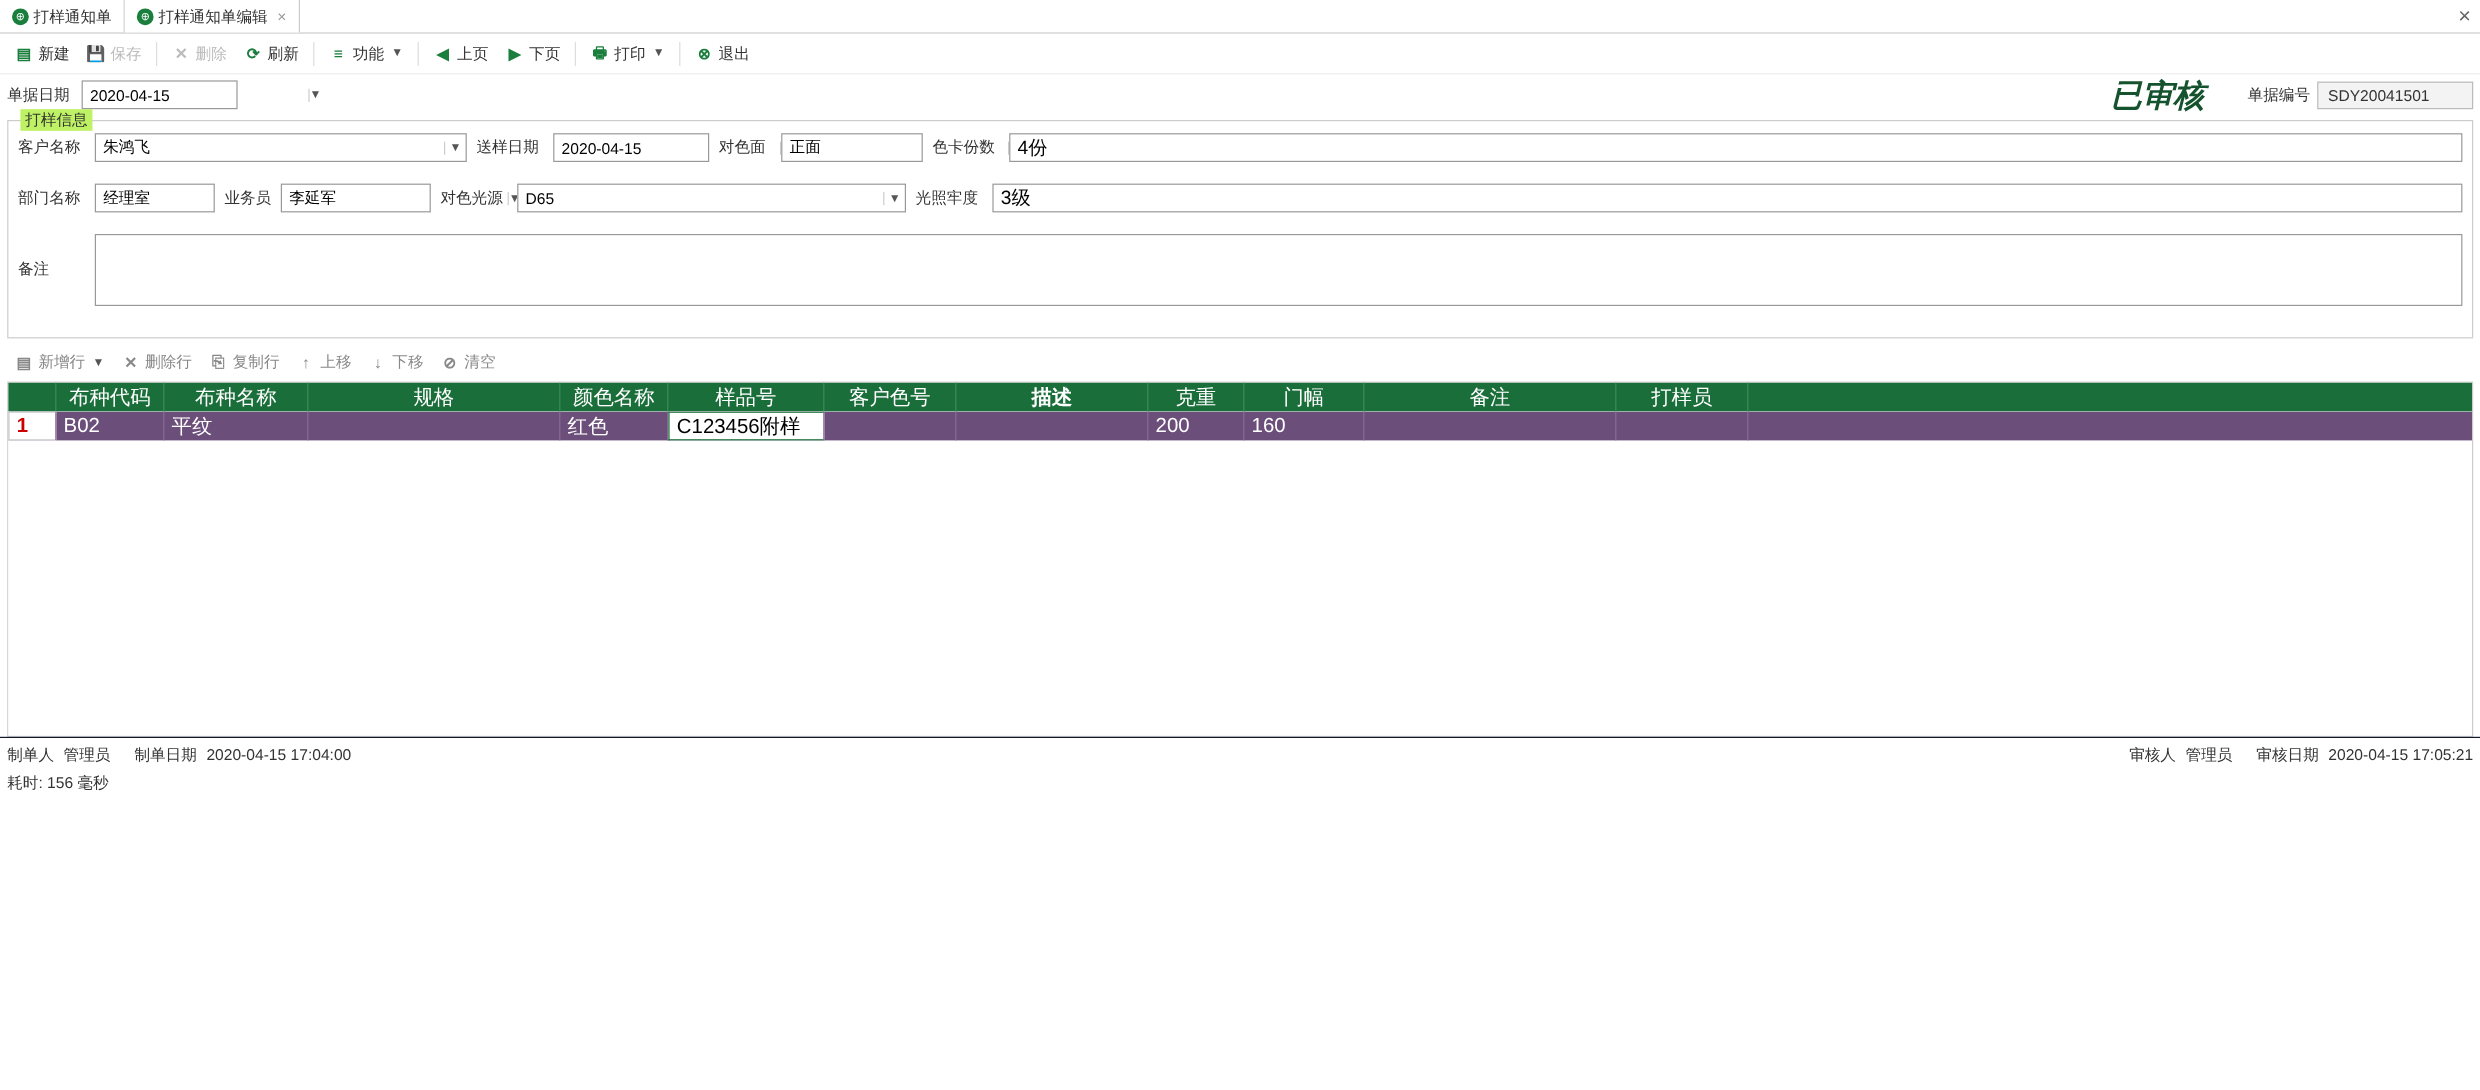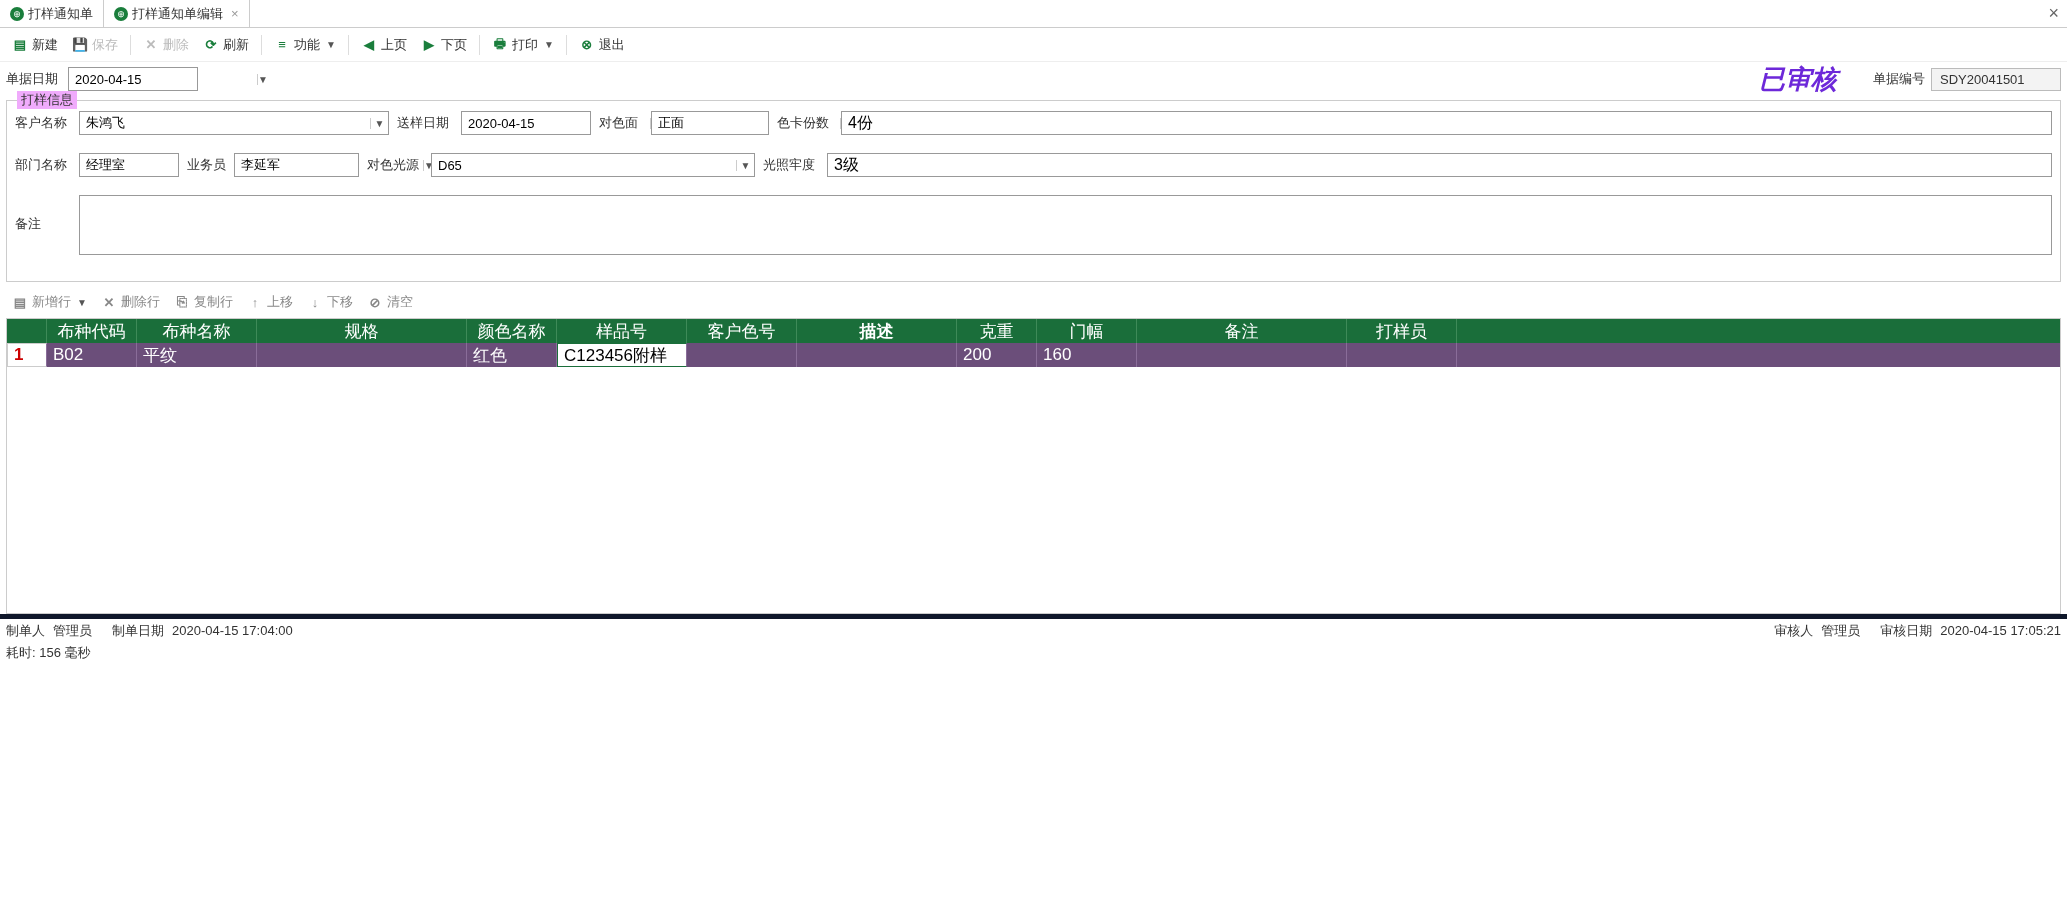--- a/index.html
+++ b/index.html
@@ -12,43 +12,43 @@
 .tabs-close { position: absolute; right: 8px; top: 3px; color: #666; font-size: 18px; cursor: pointer; }
 .toolbar { display: flex; align-items: center; padding: 4px 6px; gap: 2px; border-bottom: 1px solid #eee; height: 34px; }
 .tbtn { display: flex; align-items: center; gap: 4px; padding: 3px 6px; cursor: pointer; border-radius: 2px; }
 .tbtn.disabled { color: #bbb; }
 .sep { width: 1px; height: 20px; background: #ddd; margin: 0 4px; }
 .ico { width: 16px; height: 16px; display: inline-flex; align-items: center; justify-content: center; font-weight: bold; }
 .ico.green { color: #1a7e3c; }
 .ico.gray { color: #bbb; }
 .chev { font-size: 10px; color: #555; margin-left: 2px; }
 .datebar { display: flex; align-items: center; padding: 4px 6px; gap: 6px; position: relative; height: 34px; }
-.stamp { position: absolute; right: 230px; top: 0; color: #6d28d9; font-family: "STKaiti","KaiTi",serif; font-style: italic; font-size: 26px; font-weight: bold; }
+.stamp { position: absolute; right: 230px; top: 0; color: #14532d; font-family: "STKaiti","KaiTi",serif; font-style: italic; font-size: 26px; font-weight: bold; }
 .docno-label { margin-left: auto; }
 .docno { border: 1px solid #bbb; background: #f3f3f3; padding: 3px 8px; min-width: 130px; }
 .combo { display: flex; align-items: center; border: 1px solid #999; height: 24px; background: #fff; }
 .combo input { border: none; outline: none; padding: 2px 6px; font-size: 13px; flex: 1; background: transparent; }
 .combo .dd { width: 18px; text-align: center; color: #555; font-size: 10px; cursor: pointer; border-left: 1px solid #ccc; }
 .group { border: 1px solid #ccc; margin: 4px 6px; padding: 10px 8px 8px; position: relative; }
-.group-title { position: absolute; top: -10px; left: 10px; background: #f0abfc; padding: 0 4px; }
+.group-title { position: absolute; top: -10px; left: 10px; background: #bef264; padding: 0 4px; }
 .frow { display: flex; align-items: center; gap: 8px; margin-bottom: 18px; }
 .flabel { min-width: 56px; text-align: left; }
 .textfield { border: 1px solid #999; height: 24px; padding: 2px 6px; font-size: 16px; outline: none; }
 .remark { border: 1px solid #999; width: 100%; height: 60px; padding: 4px 6px; font-size: 13px; outline: none; resize: none; }
 .gridbar { display: flex; align-items: center; padding: 4px 6px; gap: 2px; color: #888; }
 .gridbar .tbtn { color: #888; }
 .grid { margin: 0 6px; border: 1px solid #ccc; }
 .ghead { display: flex; background: #1a6e3a; color: #fff; height: 24px; }
 .gcell { border-right: 1px solid #3e8a58; display: flex; align-items: center; justify-content: center; font-size: 17px; }
 .grow { display: flex; height: 24px; background: #6b4e7a; color: #fff; }
 .grow .gcell { border-right: 1px solid #8a6d99; justify-content: flex-start; padding: 0 6px; }
 .rownum { background: #fff; color: #c00; font-weight: bold; justify-content: center; border: 1px solid #ccc; border-right: 1px solid #ccc; }
 .editcell { background: #fff; color: #000; border: 1px solid #1a6e3a; }
 .gridbody { height: 270px; overflow: auto; background: #fff; }
-.footer { display: flex; align-items: center; padding: 4px 6px; gap: 20px; border-top: 5px solid #0f172a; height: 28px; }
+.footer { display: flex; align-items: center; padding: 4px 6px; gap: 20px; border-top: 1px solid #0f172a; height: 28px; }
 .footer .seg { display: flex; gap: 8px; align-items: center; }
 .footer .right { margin-left: auto; display: flex; gap: 20px; }
 .statusbar { padding: 2px 6px; font-size: 13px; }
 .w-rownum { width: 40px; }
 .w-code { width: 90px; }
 .w-name { width: 120px; }
 .w-spec { width: 210px; }
 .w-color { width: 90px; }
 .w-sample { width: 130px; }
 .w-cust { width: 110px; }

